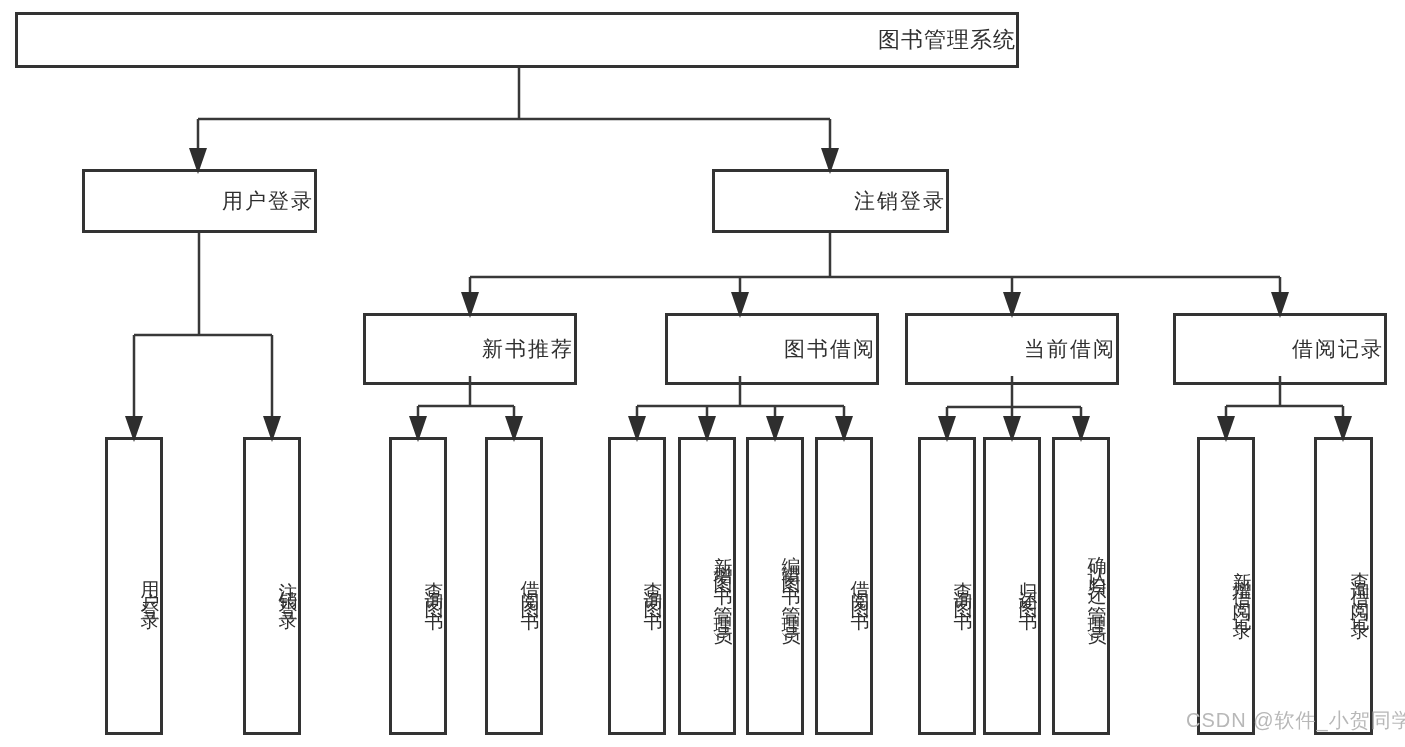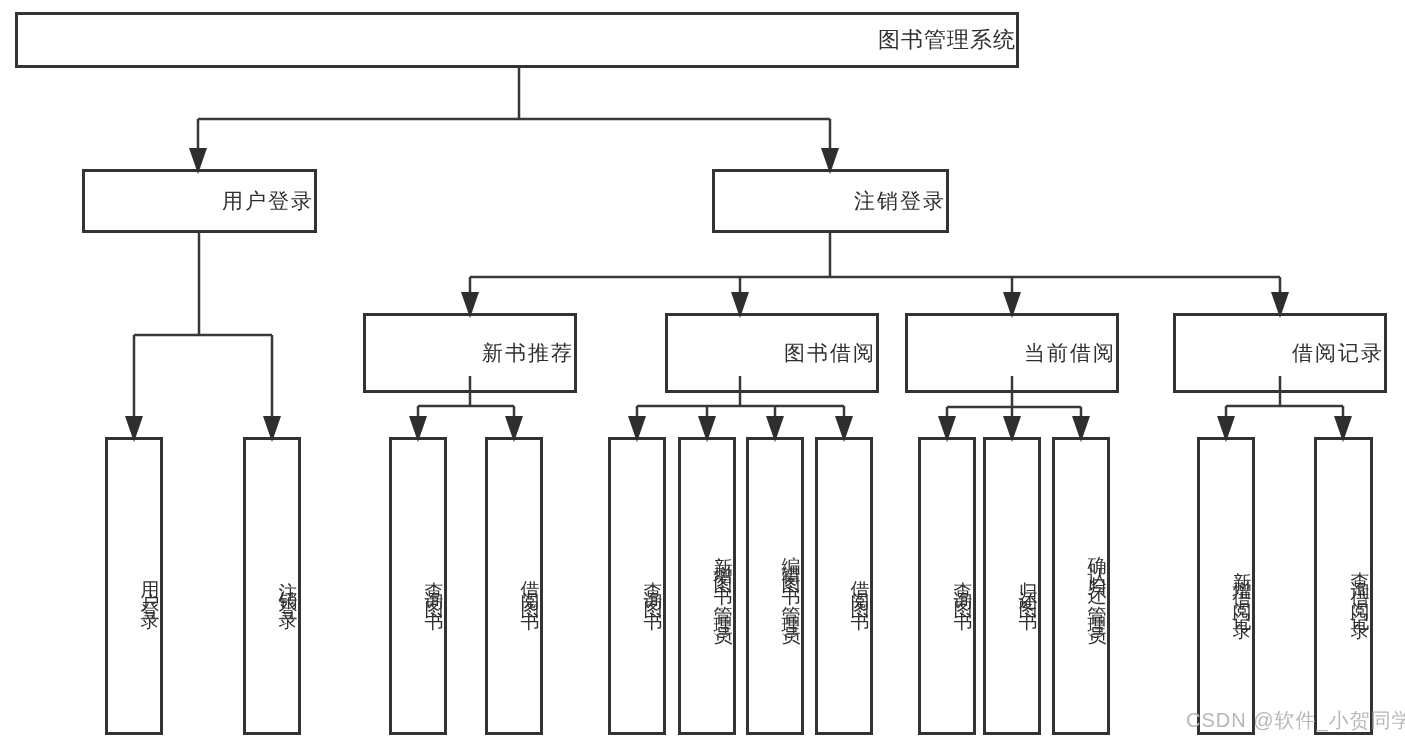--- a/index.html
+++ b/index.html
@@ -36,21 +36,21 @@
   .node.hbox {
     font-size: 21px;
     letter-spacing: 2px;
   }
   .node.root {
     left: 15px; top: 12px; width: 1004px; height: 56px;
     font-size: 22px;
     letter-spacing: 1px;
   }
   .node.l2 { top: 169px; height: 64px; }
-  .node.l3 { top: 313px; height: 80px; }
+  .node.l3 { top: 313px; height: 72px; }
   .node.leaf {
     top: 437px;
     height: 298px;
     width: 58px;
     font-size: 19px;
   }
   .leaf .vtext {
     writing-mode: vertical-rl;
     text-orientation: mixed;
     letter-spacing: 10px;

